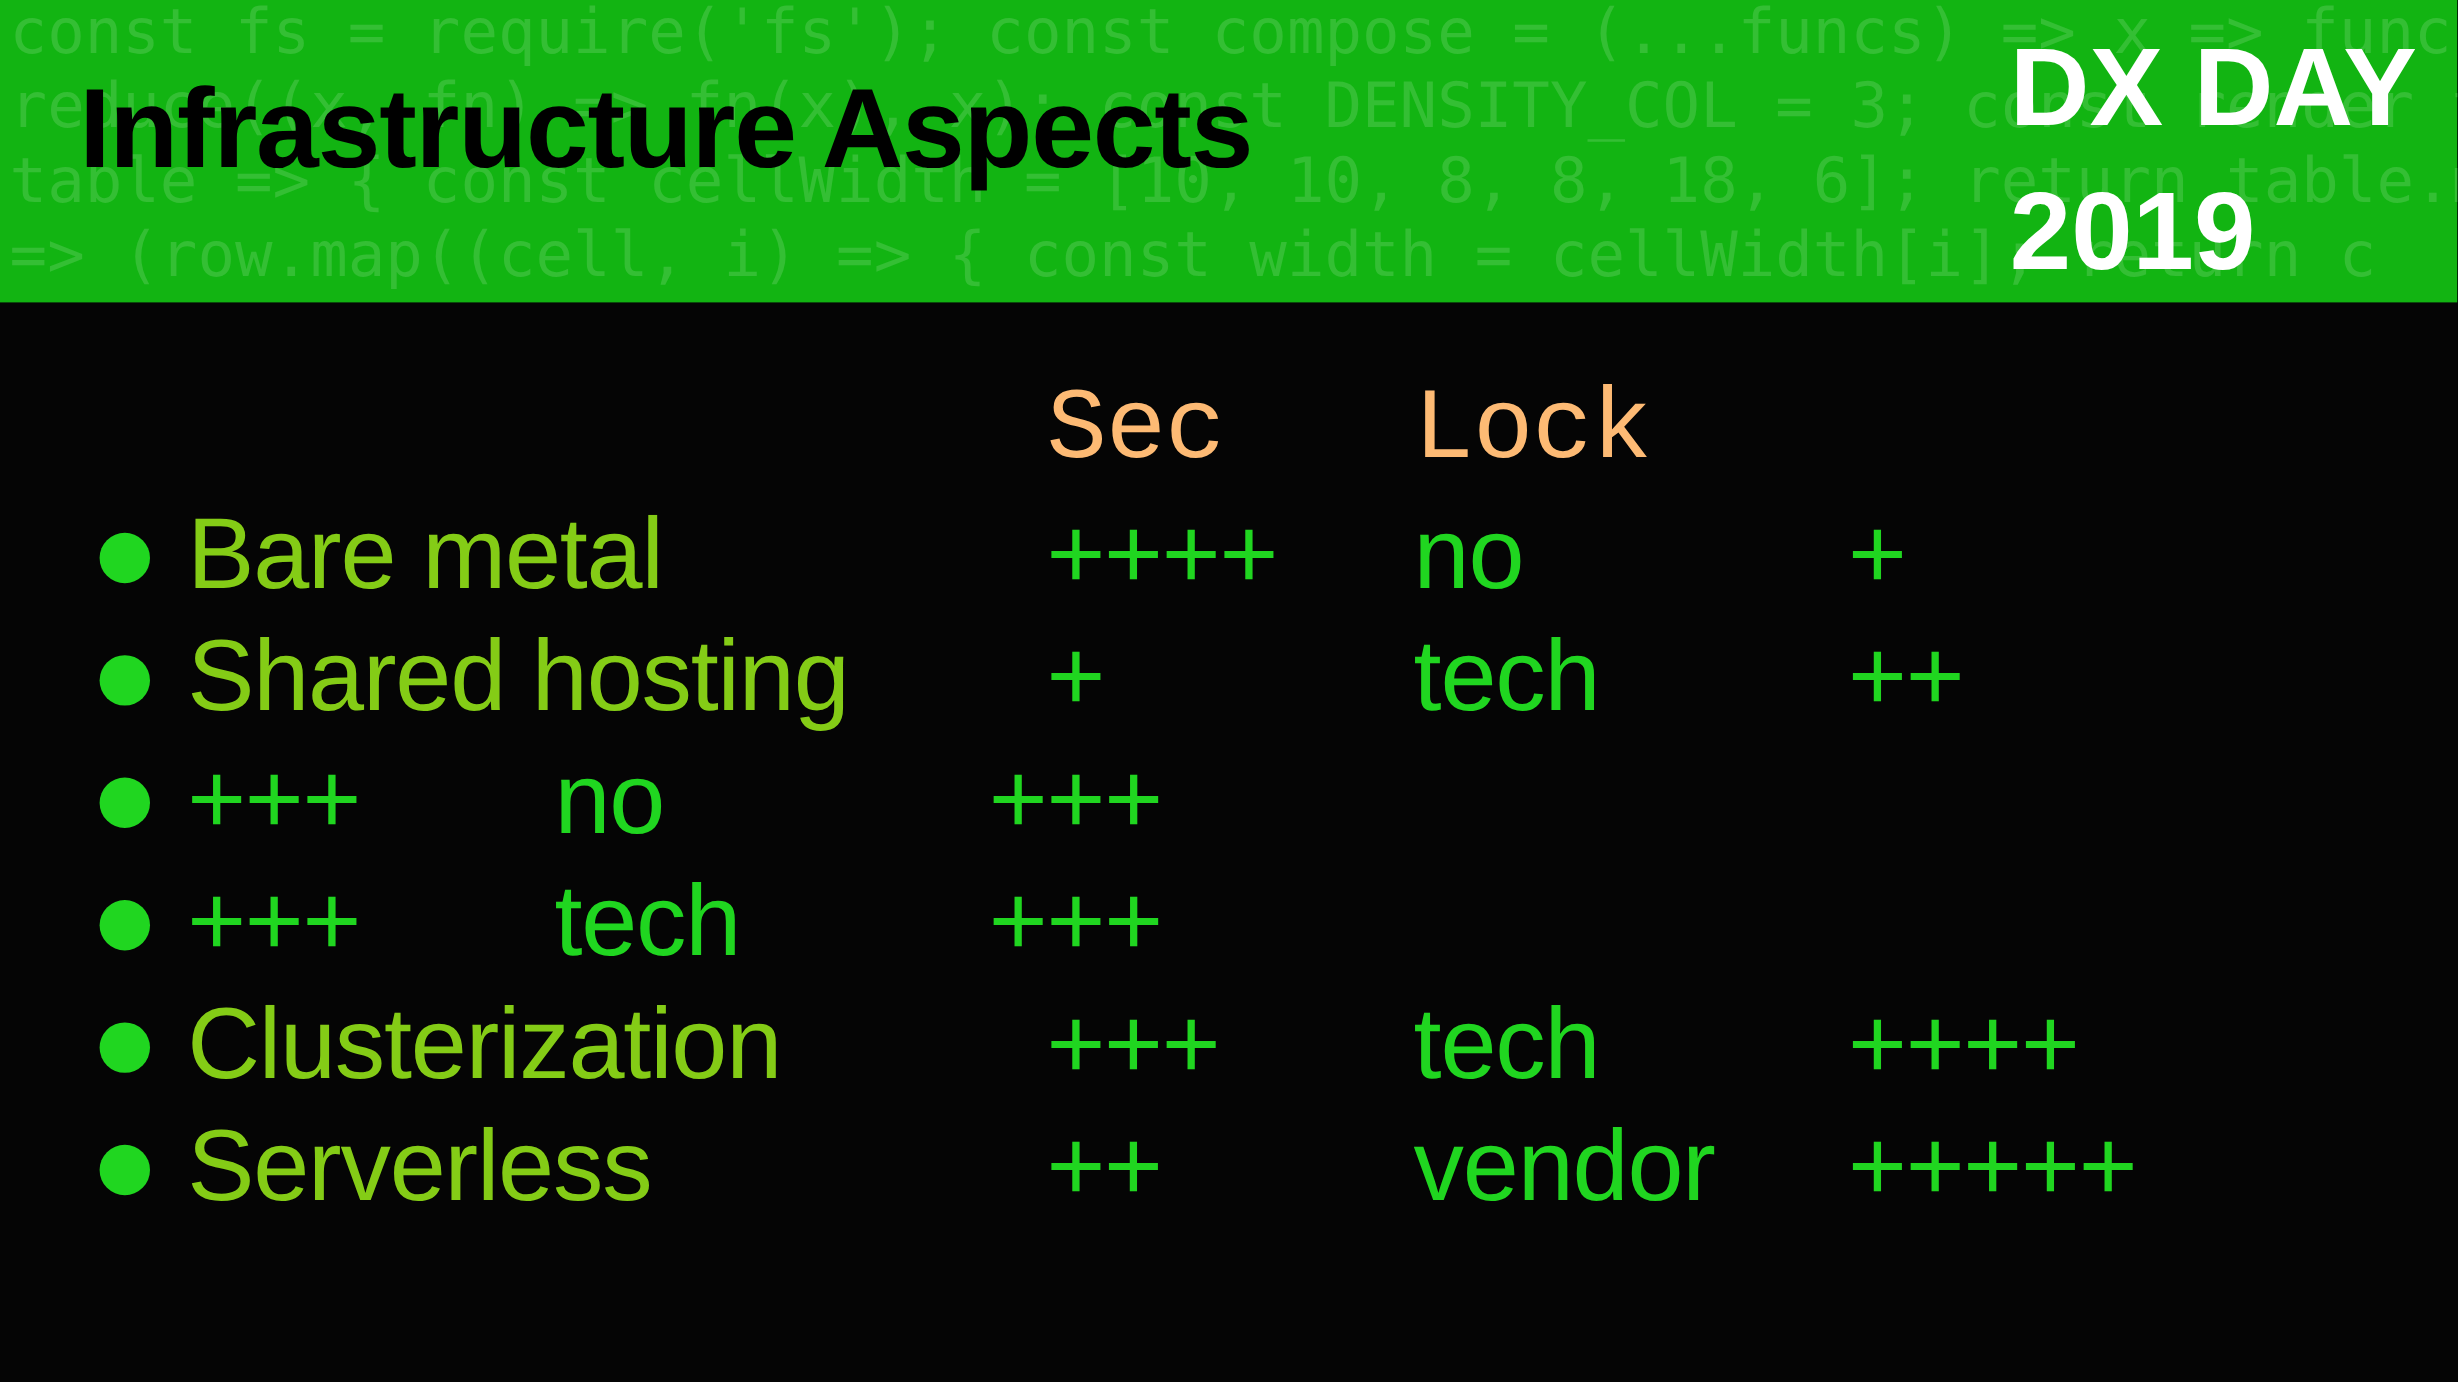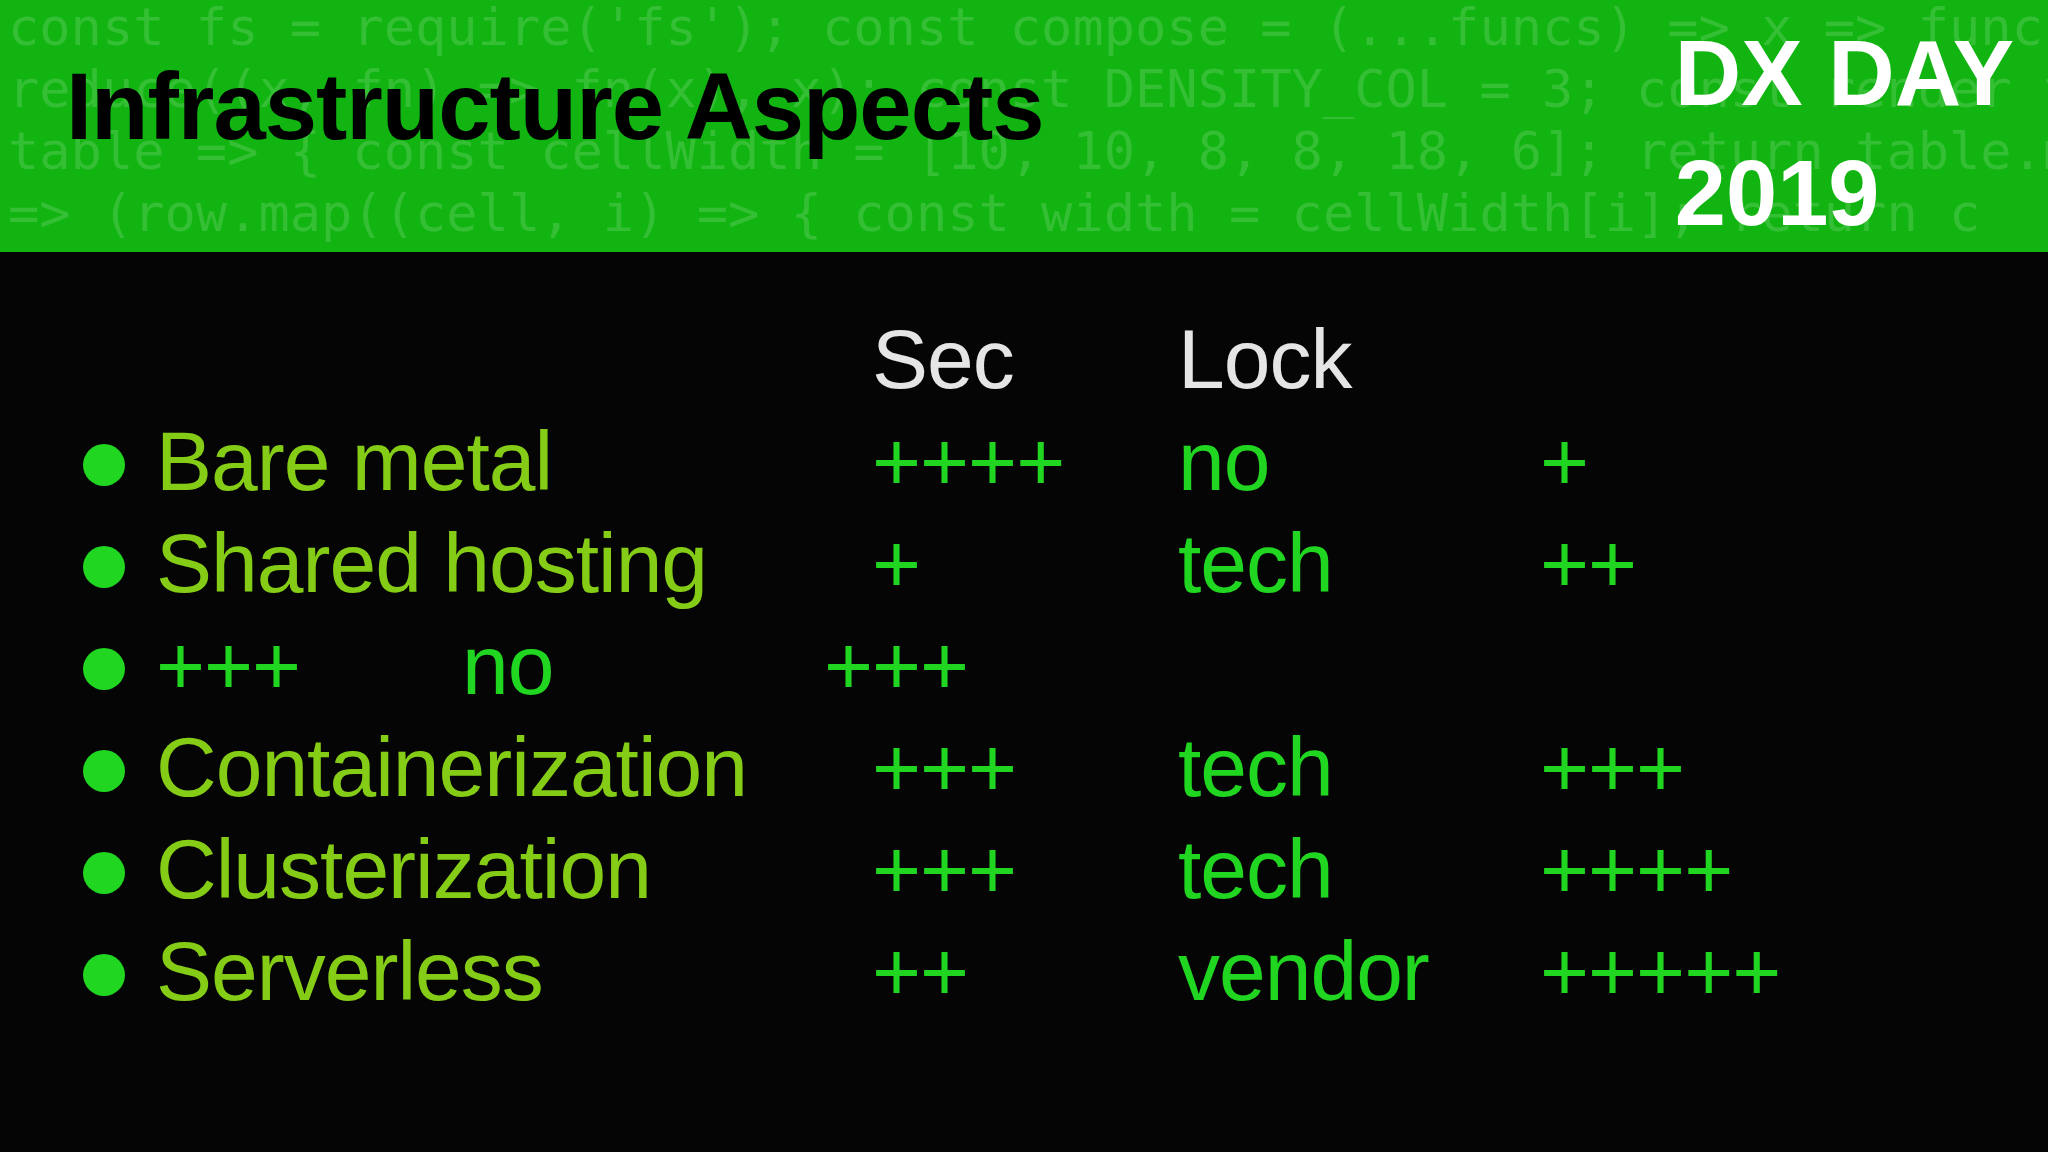--- a/index.html
+++ b/index.html
@@ -86,21 +86,21 @@
     width: 42px;
     height: 42px;
     border-radius: 50%;
     background: #20d620;
     transform: translateY(4px);
   }
   .c-label { width: 716px; flex: none; color: #84cc16; }
   .c-sec   { width: 306px; flex: none; }
   .c-lock  { width: 362px; flex: none; }
   .c-ttm   { flex: 1; }
-  .head .c-sec, .head .c-lock, .head .c-ttm { color: #e5e5e5; }
+  .head .c-sec, .head .c-lock, .head .c-ttm { color: #fdba74; font-family: Liberation Mono, monospace; }
   .val { color: #20d620; }
 </style>
 </head>
 <body>
 
 <div class="slide">
 
   <div class="banner">
     <div class="banner-code"><div>const fs = require('fs'); const compose = (...funcs) =&gt; x =&gt; funcs.</div><div>reduce((x, fn) =&gt; fn(x), x); const DENSITY_COL = 3; const render tab</div><div>table =&gt; { const cellWidth = [10, 10, 8, 8, 18, 6]; return table.ma</div><div>=&gt; (row.map((cell, i) =&gt; { const width = cellWidth[i]; return c</div></div>
     <div class="banner-title">Infrastructure Aspects</div>
@@ -144,21 +144,20 @@
     </div>
     <div class="c-sec val">+++</div>
     <div class="c-lock val">no</div>
     <div class="c-ttm val">+++</div>
   </div>
 
   <div class="t-row">
     <div class="c-bullet">
       <span class="bullet-dot"></span>
     </div>
-    <div class="c-label">Containerization</div>
     <div class="c-sec val">+++</div>
     <div class="c-lock val">tech</div>
     <div class="c-ttm val">+++</div>
   </div>
 
   <div class="t-row">
     <div class="c-bullet">
       <span class="bullet-dot"></span>
     </div>
     <div class="c-label">Clusterization</div>

